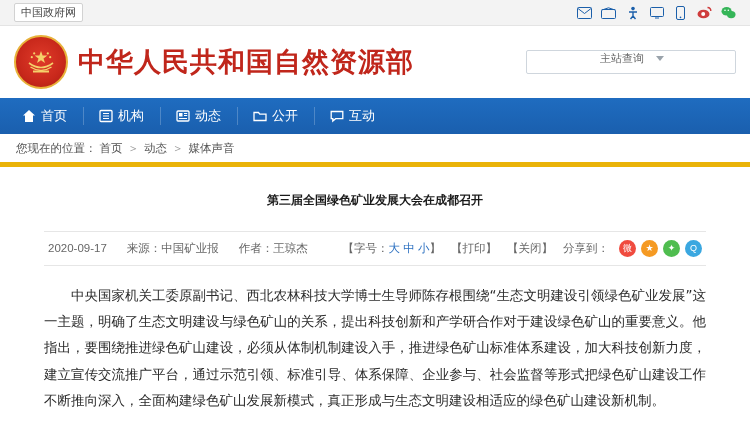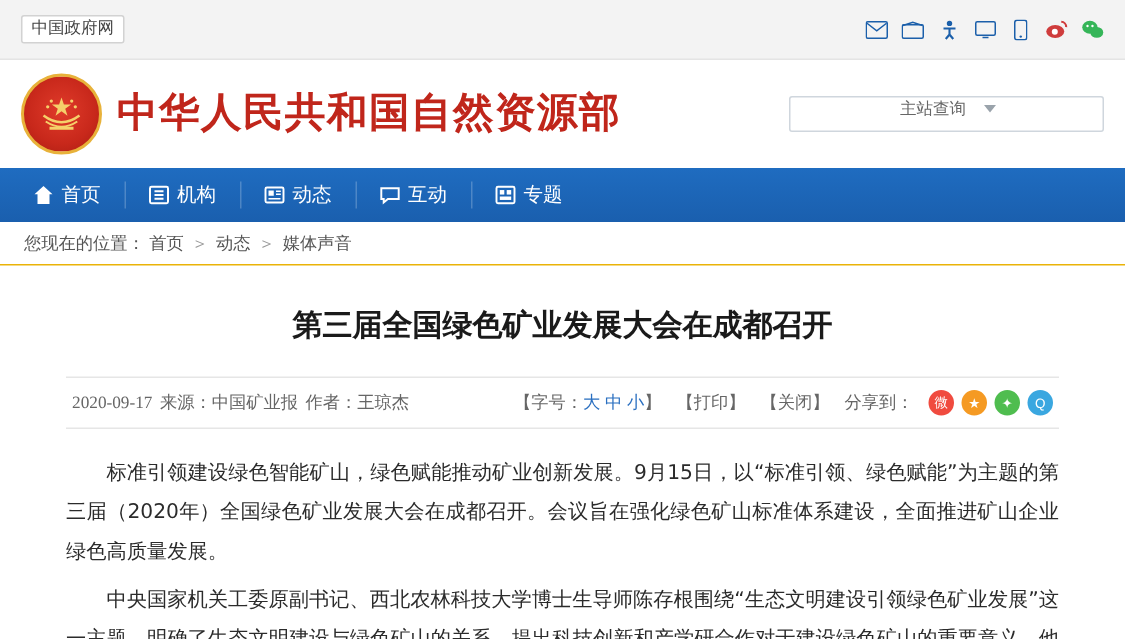--- a/index.html
+++ b/index.html
@@ -11,21 +11,21 @@
     height: 426px;
     overflow: hidden;
     font-family: "Liberation Sans", sans-serif;
     background: #ffffff;
     color: #333;
     font-size: 12px;
   }
 
   
   .topbar {
-    height: 40px;
+    height: 26px;
     background: #f3f3f3;
     border-bottom: 1px solid #e4e4e4;
     display: flex;
     align-items: center;
     padding: 0 14px;
     box-sizing: border-box;
   }
   .gov-link {
     font-size: 11px;
     color: #444;
@@ -189,51 +189,51 @@
 
   
   .breadcrumb {
     height: 28px;
     display: flex;
     align-items: center;
     padding: 0 16px;
     font-size: 11.5px;
     color: #555;
     background: #ffffff;
-    border-bottom: 1px solid #eab308;
+    border-bottom: 5px solid #eab308;
     gap: 3px;
   }
   .breadcrumb a { color: #555; text-decoration: none; }
   .breadcrumb .sep { color: #999; margin: 0 2px; }
 
   
   .article {
     padding: 0 44px;
     box-sizing: border-box;
   }
   .article-title {
     text-align: center;
-    font-size: 20px;
+    font-size: 12px;
     font-weight: bold;
     color: #1a1a1a;
     padding: 26px 0 22px;
     line-height: 1.3;
     font-family: "DejaVu Sans", "Liberation Sans", sans-serif;
   }
   .meta-bar {
     display: flex;
     align-items: center;
     font-size: 11.5px;
     color: #666;
     border-top: 1px solid #e6e6e6;
     border-bottom: 1px solid #e6e6e6;
     padding: 8px 4px;
     gap: 16px;
   }
-  .meta-left { display: flex; align-items: center; gap: 5px; font-family: Liberation Serif, serif; }
+  .meta-left { display: flex; align-items: center; gap: 20px; }
   .meta-right {
     margin-left: auto;
     display: flex;
     align-items: center;
     gap: 10px;
   }
   .meta-right .grp { color: #666; }
   .meta-right .grp .lnk { color: #2a6fc0; cursor: pointer; }
   .share-label { color: #666; }
   .share-icons { display: flex; align-items: center; gap: 5px; }
@@ -371,35 +371,32 @@
           <rect x="1" y="2" width="12" height="10" rx="1" fill="none" stroke="#fff" stroke-width="1.3"></rect>
           <rect x="3" y="4" width="3.5" height="3.5" fill="#fff"></rect>
           <path d="M8 4.5h3.2M8 6.5h3.2M3 9.5h8" stroke="#fff" stroke-width="1.1"></path>
         </svg>
     </span>
     <span>动态</span>
   </div>
   <div class="nav-item">
     <span class="nicon">
       <svg width="14" height="14" viewBox="0 0 14 14">
-          <path d="M1.2 2.5h11.6v7.2H5.6L2.8 12V9.7H1.2z" fill="none" stroke="#fff" stroke-width="1.3"></path>
-        </svg>
-    </span>
-    <span>互动</span>
+          <path d="M1 3.5h4.5l1.3 1.6H13v6.4H1z" fill="none" stroke="#fff" stroke-width="1.3"></path>
+        </svg>
+    </span>
+    <span>公开</span>
   </div>
   <div class="nav-item">
     <span class="nicon">
       <svg width="14" height="14" viewBox="0 0 14 14">
-          <rect x="1" y="1.5" width="12" height="11" rx="1" fill="none" stroke="#fff" stroke-width="1.3"></rect>
-          <rect x="3.2" y="3.7" width="3" height="3" fill="#fff"></rect>
-          <rect x="7.8" y="3.7" width="3" height="3" fill="#fff"></rect>
-          <rect x="3.2" y="8" width="7.6" height="2.3" fill="#fff"></rect>
-        </svg>
-    </span>
-    <span>专题</span>
+          <path d="M1.2 2.5h11.6v7.2H5.6L2.8 12V9.7H1.2z" fill="none" stroke="#fff" stroke-width="1.3"></path>
+        </svg>
+    </span>
+    <span>互动</span>
   </div>
 </div>
 
 <div class="breadcrumb">
   <span>您现在的位置：</span>
   <a href="#">首页</a>
   <span class="sep">＞</span>
   <a href="#">动态</a>
   <span class="sep">＞</span>
   <a href="#">媒体声音</a>
@@ -428,16 +425,15 @@
       <span class="share-icons">
         <span class="share-dot red">微</span>
         <span class="share-dot orange">★</span>
         <span class="share-dot green">✦</span>
         <span class="share-dot blue">Q</span>
       </span>
     </div>
   </div>
 
   <div class="article-body">
-    <p>标准引领建设绿色智能矿山，绿色赋能推动矿业创新发展。9月15日，以“标准引领、绿色赋能”为主题的第三届（2020年）全国绿色矿业发展大会在成都召开。会议旨在强化绿色矿山标准体系建设，全面推进矿山企业绿色高质量发展。</p>
     <p>中央国家机关工委原副书记、西北农林科技大学博士生导师陈存根围绕“生态文明建设引领绿色矿业发展”这一主题，明确了生态文明建设与绿色矿山的关系，提出科技创新和产学研合作对于建设绿色矿山的重要意义。他指出，要围绕推进绿色矿山建设，必须从体制机制建设入手，推进绿色矿山标准体系建设，加大科技创新力度，建立宣传交流推广平台，通过示范引领、标准引导、体系保障、企业参与、社会监督等形式把绿色矿山建设工作不断推向深入，全面构建绿色矿山发展新模式，真正形成与生态文明建设相适应的绿色矿山建设新机制。</p>
   </div>
 </div>
 
 </body></html>

